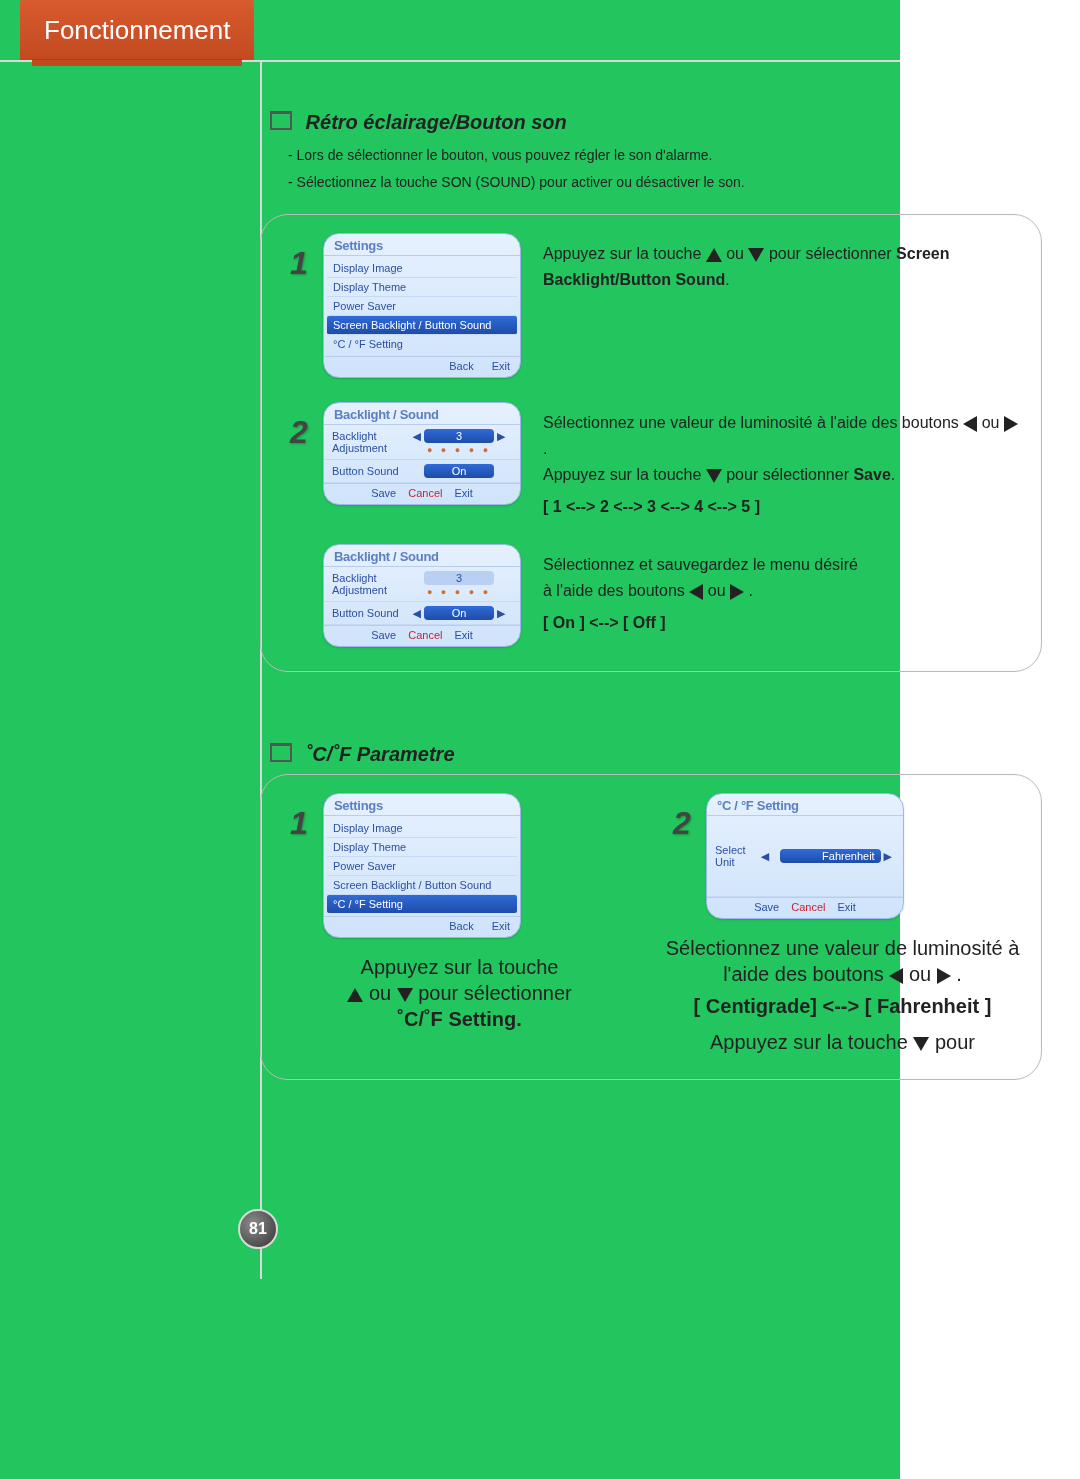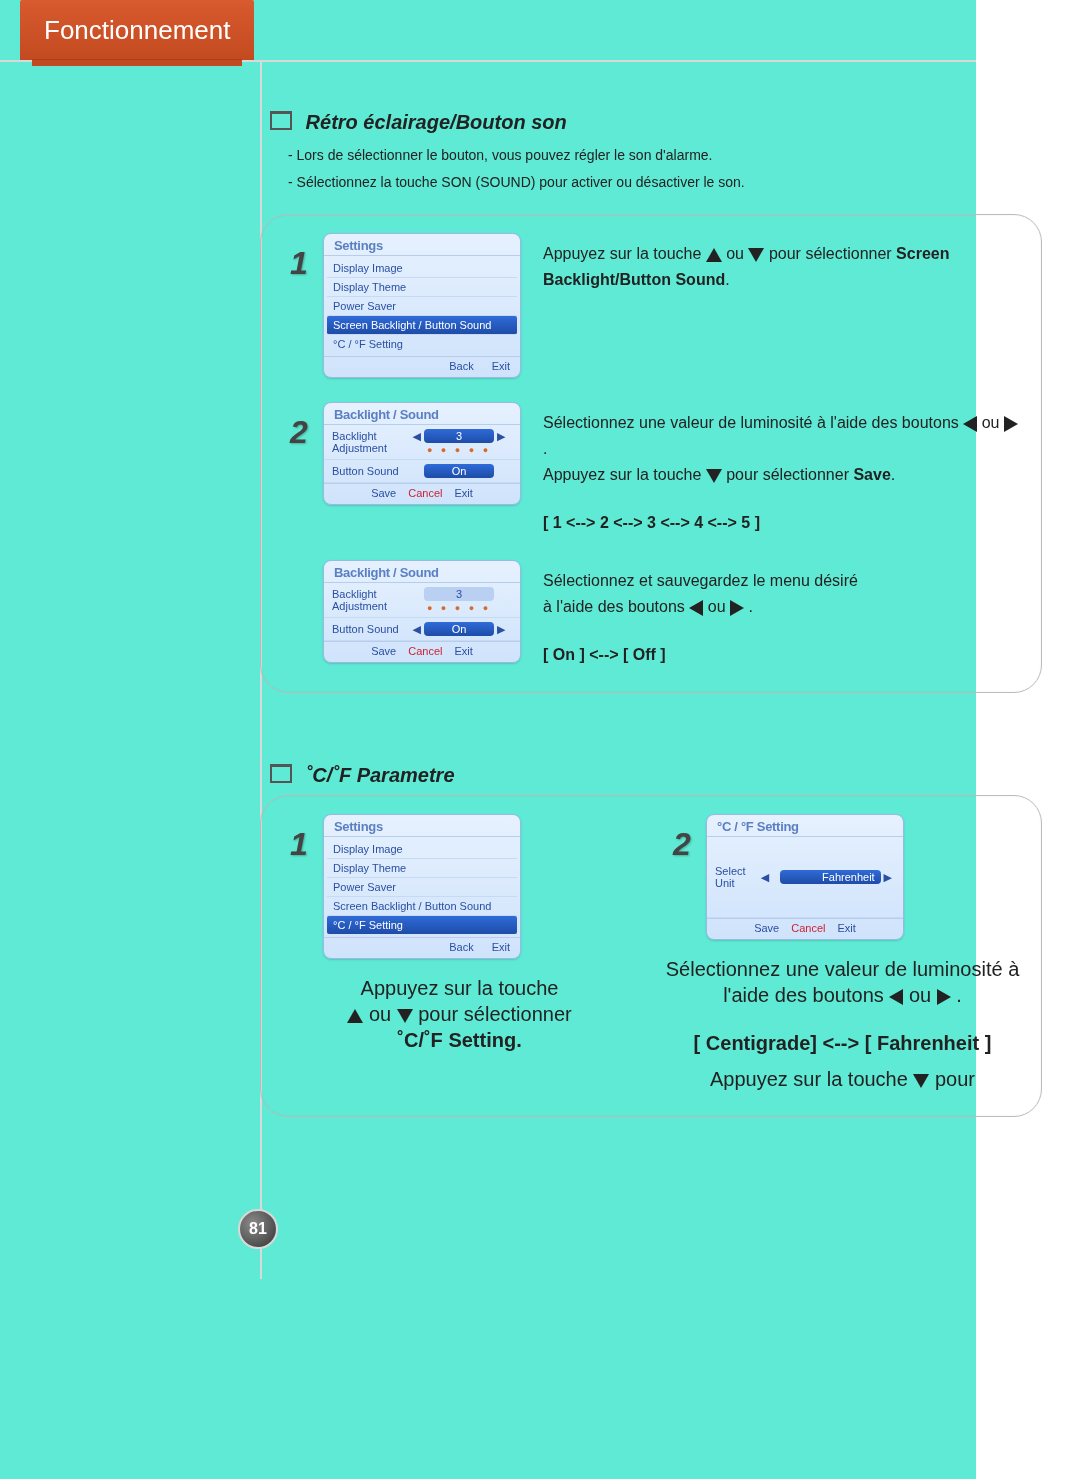--- a/index.html
+++ b/index.html
@@ -1,32 +1,32 @@
 <!DOCTYPE html>
 <html><head>
 <meta charset="utf-8">
 <style>
   html,body{margin:0;padding:0;background:#fff;font-family:Arial,Helvetica,sans-serif;color:#222;}
-  .page{width:976px;height:1479px;position:relative;background:#5eead4;}
+  .page{width:900px;height:1479px;position:relative;background:#22c55e;}
   
   .header-bar{position:absolute;left:0;top:0;right:0;height:60px;border-bottom:2px solid #d9d9d9;}
   .header-tab{position:absolute;left:20px;top:0;height:60px;line-height:60px;padding:0 24px;background:linear-gradient(#d85a2e,#c34a20);color:#fff;font-size:26px;border-top-left-radius:2px;border-top-right-radius:2px;}
   .header-tab::after{content:"";position:absolute;left:12px;right:12px;bottom:-6px;height:6px;background:#c34a20;border-top:1px solid rgba(0,0,0,.15);}
   
   .vline{position:absolute;left:260px;top:60px;bottom:200px;width:2px;background:#d9d9d9;}
   
   .content{position:absolute;left:260px;top:110px;width:800px;}
   .section-title{font-size:20px;font-weight:bold;font-style:italic;margin:0 0 8px 10px;}
   .section-title .marker{display:inline-block;width:18px;height:14px;border:2px solid #555;border-top-width:3px;margin-right:8px;position:relative;top:1px;}
   .intro{font-size:14px;line-height:27px;margin-left:28px;margin-bottom:18px;}
   .card{border:1px solid #bbb;border-radius:28px;padding:18px 20px 24px 20px;margin:0 18px 30px 0;box-shadow:0 0 0 1px rgba(0,0,0,.02) inset;}
   .row{display:flex;align-items:flex-start;margin-bottom:24px;}
   .row:last-child{margin-bottom:0;}
   .stepnum{font-size:32px;font-style:italic;font-weight:bold;color:#444;width:36px;text-align:center;margin-right:6px;margin-top:12px;text-shadow:1px 1px 2px rgba(0,0,0,.25);}
-  .screen{width:196px;flex-shrink:0;border:1px solid #9bb8e8;border-radius:8px;overflow:hidden;background:linear-gradient(#e6f1fe,#cfe3fb);box-shadow:0 1px 2px rgba(0,0,0,.15);}
+  .screen{width:196px;flex-shrink:0;border:1px solid #9bb8e8;border-radius:16px;overflow:hidden;background:linear-gradient(#e6f1fe,#cfe3fb);box-shadow:0 1px 2px rgba(0,0,0,.15);}
   .screen-title{font-size:13px;color:#5b7fc3;padding:4px 10px 2px;border-bottom:1px solid #b8cdec;font-weight:bold;letter-spacing:-.3px;}
   .menu-list{padding:3px;}
   .menu-item{font-size:11px;color:#2a4fa3;padding:3px 6px;border-bottom:1px solid #c7daf5;white-space:nowrap;overflow:hidden;text-overflow:ellipsis;}
   .menu-item:last-child{border-bottom:none;}
   .menu-item.selected{background:linear-gradient(#2f6bd8,#1e4ca8);color:#fff;border-radius:2px;}
   .menu-footer{display:flex;justify-content:flex-end;gap:18px;padding:3px 10px 5px;font-size:11px;color:#2a4fa3;border-top:1px solid #b8cdec;}
   .menu-footer.three{justify-content:center;gap:12px;}
   .menu-footer .cancel{color:#c23;}
   .adj-row{display:flex;align-items:center;padding:4px 8px;font-size:11px;color:#2a4fa3;border-bottom:1px solid #c7daf5;}
   .adj-row:last-child{border-bottom:none;}
@@ -34,21 +34,21 @@
   .adj-box{width:70px;text-align:center;background:linear-gradient(#2f6bd8,#1e4ca8);color:#fff;border-radius:4px;padding:1px 0;font-size:11px;margin:0 auto;}
   .dots{text-align:center;font-size:9px;letter-spacing:3px;color:#d76b2e;margin-top:2px;}
   .arrow-tri{display:inline-block;font-size:11px;color:#2a4fa3;margin:0 3px;}
   .desc{flex:1;font-size:16px;line-height:26px;padding-left:22px;padding-top:8px;}
   .desc b{font-weight:bold;}
   .tri{display:inline-block;width:0;height:0;vertical-align:middle;}
   .tri.up{border-left:8px solid transparent;border-right:8px solid transparent;border-bottom:14px solid #222;}
   .tri.down{border-left:8px solid transparent;border-right:8px solid transparent;border-top:14px solid #222;}
   .tri.left{border-top:8px solid transparent;border-bottom:8px solid transparent;border-right:14px solid #222;}
   .tri.right{border-top:8px solid transparent;border-bottom:8px solid transparent;border-left:14px solid #222;}
-  .sequence{font-weight:bold;margin-top:22px;}
+  .sequence{font-weight:bold;margin-top:6px;}
   
   .two-col{display:flex;gap:26px;}
   .col{flex:1;display:flex;flex-direction:column;align-items:center;}
   .col-row{display:flex;align-items:flex-start;width:100%;}
   .col .desc2{font-size:20px;line-height:26px;text-align:center;margin-top:16px;}
   .screen-mini{width:196px;}
   .select-row{display:flex;align-items:center;justify-content:center;padding:28px 8px;font-size:11px;color:#2a4fa3;border-bottom:1px solid #c7daf5;}
   .select-row .adj-box{margin:0 0 0 8px;width:80px;padding-left:36px;}
   
   .page-badge{position:absolute;left:238px;bottom:230px;width:36px;height:36px;border-radius:50%;background:radial-gradient(circle at 35% 35%,#8b8b8b,#333);color:#fff;font-weight:bold;font-size:16px;display:flex;align-items:center;justify-content:center;border:2px solid #d9d9d9;}

